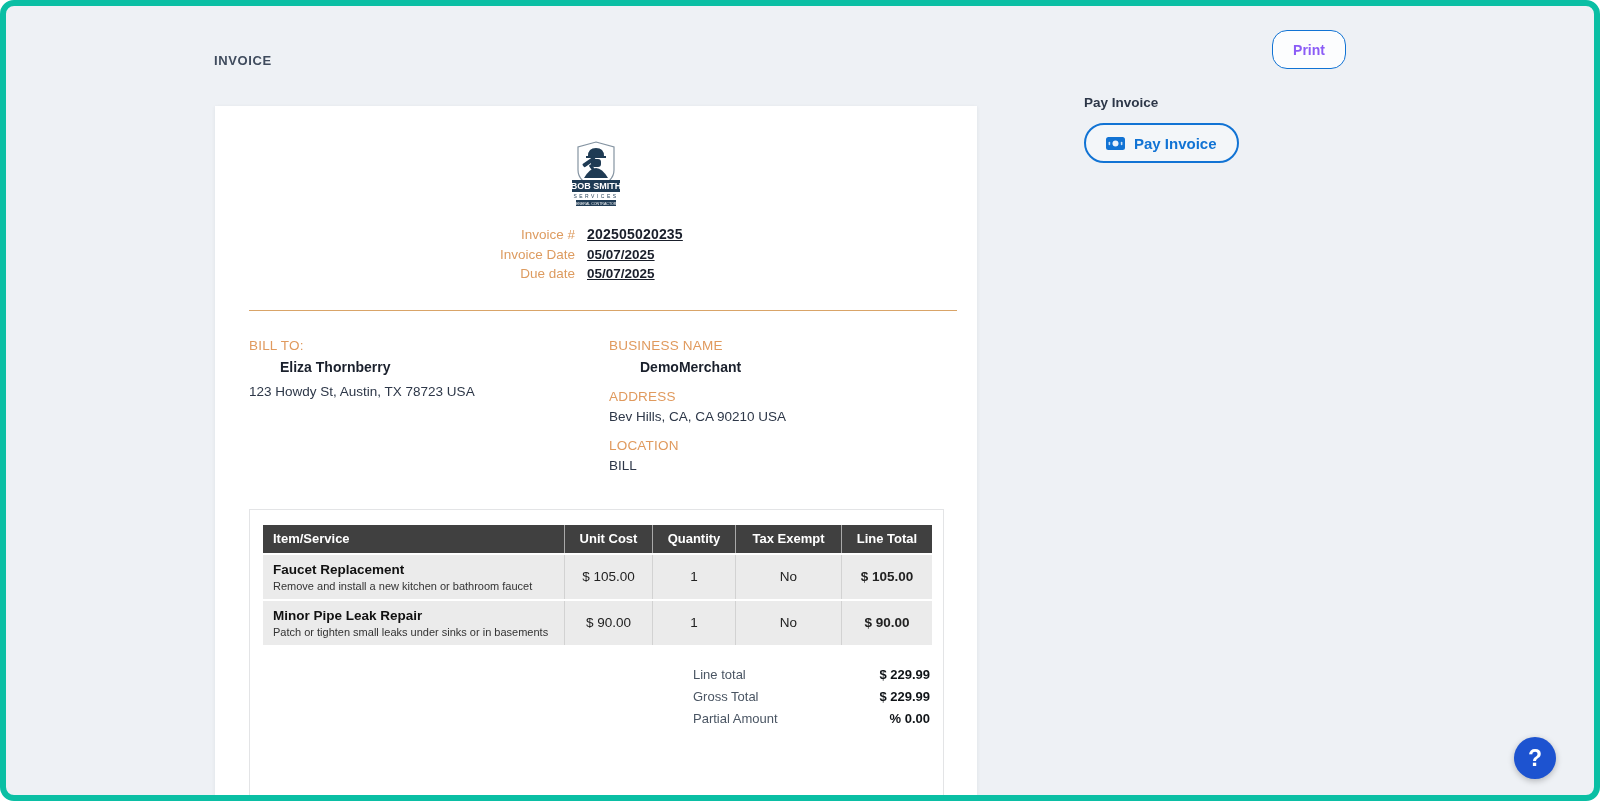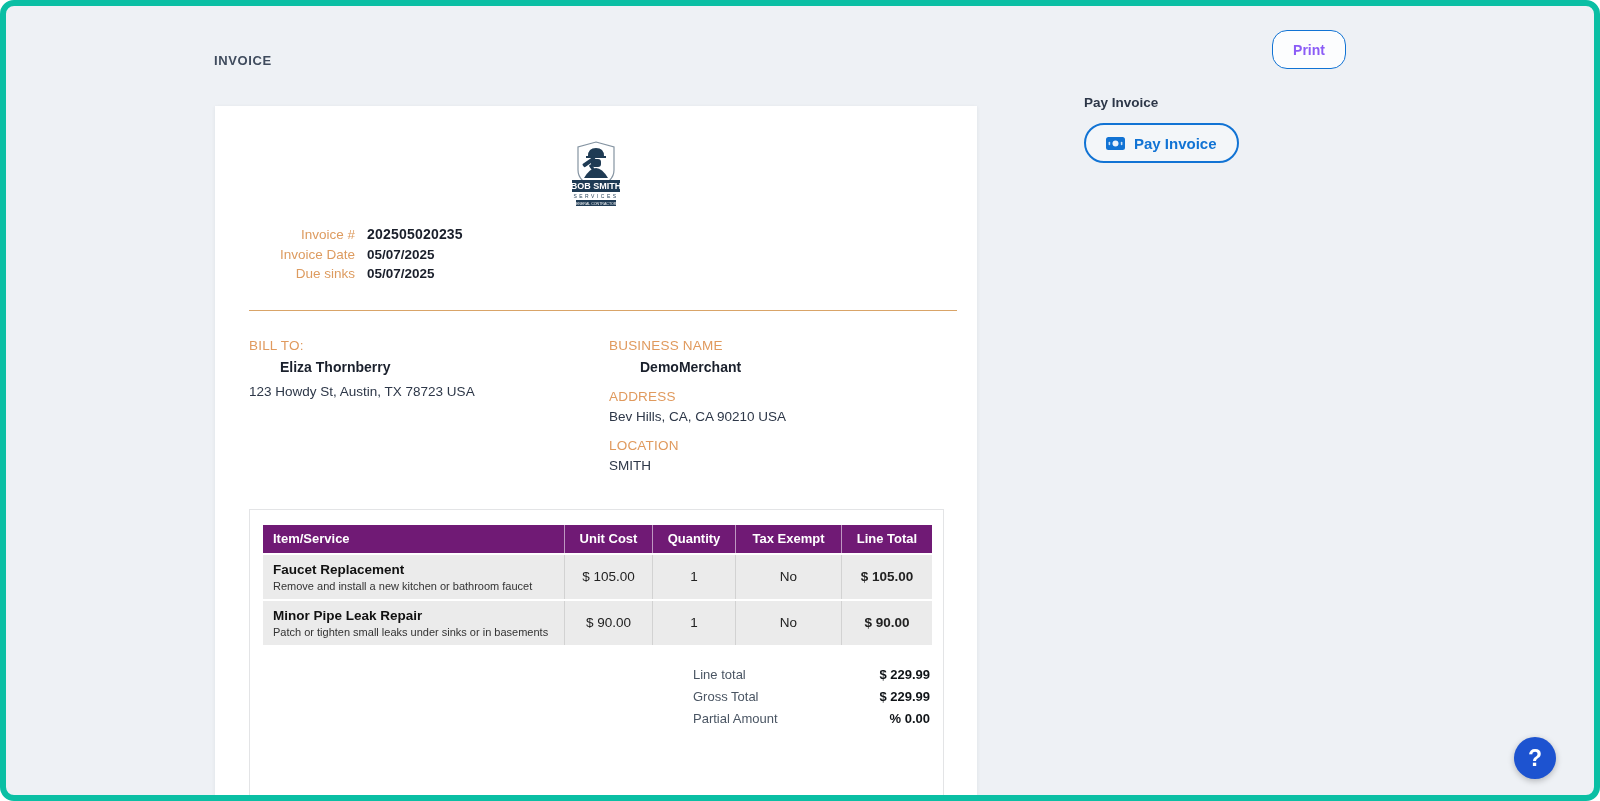--- a/index.html
+++ b/index.html
@@ -26,42 +26,42 @@
   }
   
   .card {
     position:absolute; left:209px; top:100px; width:762px; height:720px;
     background:#ffffff; box-shadow:0 1px 4px rgba(30,40,60,.07);
     padding-top:34px;
   }
   .logo-wrap { display:flex; justify-content:center; }
   
   .meta { margin-top:17px; }
-  .meta-row { display:flex; line-height:19.5px; }
+  .meta-row { display:flex; justify-content:center; line-height:19.5px; }
   .meta-label { width:140px; text-align:right; color:#dd9b5f; font-size:13.5px; }
-  .meta-value { width:170px; text-align:left; margin-left:12px; color:#1a1f2b; font-size:13.5px; font-weight:600; }
+  .meta-value { width:170px; text-align:left; margin-left:12px; color:#1a1f2b; font-size:13.5px; font-weight:600;text-decoration:underline; }
   .meta-row.first .meta-value { font-weight:700; font-size:14px; letter-spacing:.2px; }
   .divider { margin:26px 20px 0 34px; border:none; border-top:1px solid #d9a468; }
   
   .info { display:flex; padding:0 34px; margin-top:27px; }
   .info-left { flex:0 0 360px; }
   .info-right { flex:1; }
   .sec-label { color:#e09a5e; font-size:13.5px; font-weight:500; letter-spacing:.2px; }
   .sec-name { margin-top:6px; font-size:14px; font-weight:700; color:#1a202c;padding-left:31px; }
   .sec-text { margin-top:9px; font-size:13.5px; color:#2d3748; }
   .info-right .block + .block { margin-top:14px; }
   .info-right .sec-text { margin-top:5px; }
   
   .table-box {
     margin:36px 24px 0 34px; width:695px; height:330px;
     border:1px solid #e3e4e6; padding:13px;
   }
   table.items { border-collapse:separate; border-spacing:0 2px; width:669px; table-layout:fixed; }
   table.items th {
-    background:#701a75; color:#fff; font-size:13px; font-weight:700;
+    background:#404040; color:#fff; font-size:13px; font-weight:700;
     height:28px; text-align:center; padding:0 6px;
     border-left:1px solid rgba(255,255,255,.55);
     margin-top:46px;
   }
   table.items th:first-child { text-align:left; padding-left:10px; border-left:none; }
   table.items td {
     background:#ebebeb; font-size:13.5px; color:#222; text-align:center;
     padding:7px 6px; border-left:1px solid #d2d2d2; vertical-align:middle;
   }
   table.items td:first-child { text-align:left; padding-left:10px; border-left:none; }
@@ -127,21 +127,21 @@
     <div class="meta">
       <div class="meta-row first">
         <span class="meta-label">Invoice #</span>
         <span class="meta-value">202505020235</span>
       </div>
       <div class="meta-row">
         <span class="meta-label">Invoice Date</span>
         <span class="meta-value">05/07/2025</span>
       </div>
       <div class="meta-row">
-        <span class="meta-label">Due sinks</span>
+        <span class="meta-label">Due date</span>
         <span class="meta-value">05/07/2025</span>
       </div>
     </div>
 
     <hr class="divider">
 
     <div class="info">
       <div class="info-left">
         <div class="sec-label">BILL TO:</div>
         <div class="sec-name">Eliza Thornberry</div>
@@ -151,21 +151,21 @@
         <div class="block">
           <div class="sec-label">BUSINESS NAME</div>
           <div class="sec-name">DemoMerchant</div>
         </div>
         <div class="block">
           <div class="sec-label">ADDRESS</div>
           <div class="sec-text">Bev Hills, CA, CA 90210 USA</div>
         </div>
         <div class="block">
           <div class="sec-label">LOCATION</div>
-          <div class="sec-text">SMITH</div>
+          <div class="sec-text">BILL</div>
         </div>
       </div>
     </div>
 
     <div class="table-box">
       <table class="items">
         <colgroup>
           <col style="width:301px">
             <col style="width:88px">
             <col style="width:83px">

